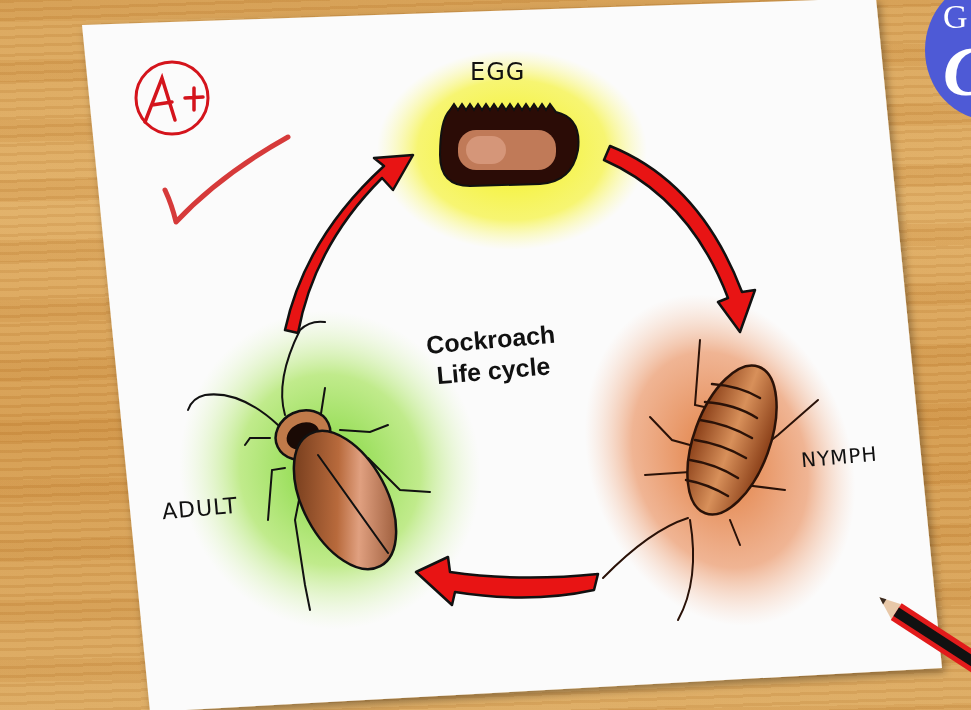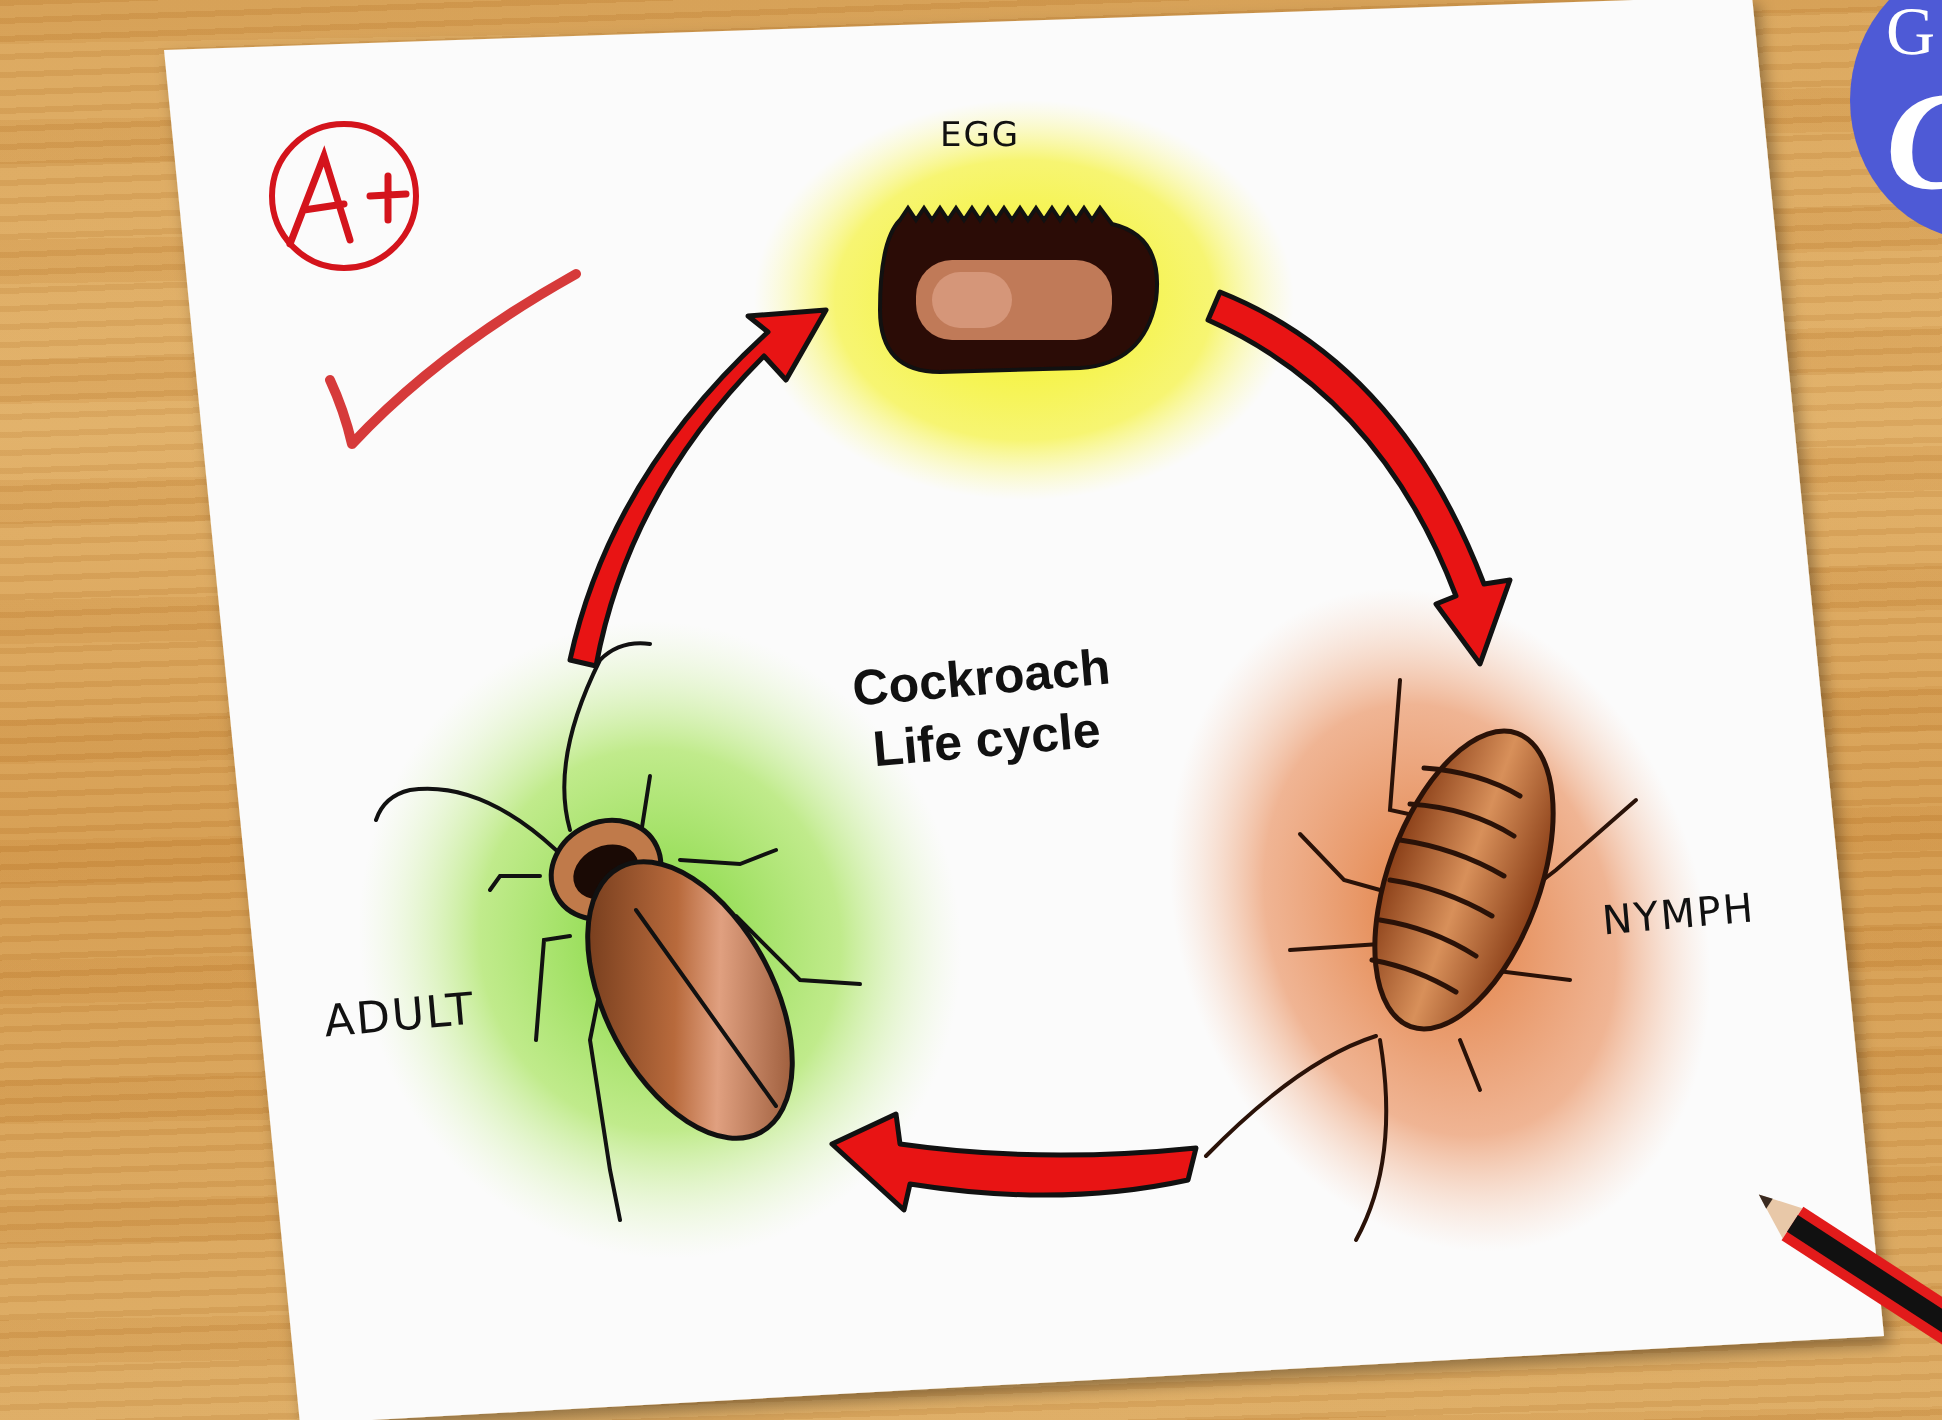--- a/index.html
+++ b/index.html
@@ -116,21 +116,21 @@
       <path d="M300,495 L295,520 L305,585 L310,610"></path>
 
       <ellipse cx="303" cy="435" rx="28" ry="24" transform="rotate(-25 303 435)" fill="#c07a4a" stroke="#111" stroke-width="2.5"></ellipse>
       <ellipse cx="303" cy="436" rx="17" ry="13" transform="rotate(-25 303 436)" fill="#1a0a05" stroke="none"></ellipse>
 
       <ellipse cx="345" cy="500" rx="42" ry="75" transform="rotate(-28 345 500)" fill="url(#wing)" stroke="#111" stroke-width="2.5"></ellipse>
       <path d="M318,455 Q350,500 388,553" stroke-width="2"></path>
     </g>
   </svg>
 
-  <div class="label" style="left:470px;top:58px;font-size:17px;letter-spacing:1px;">EGG</div>
+  <div class="label" style="left:470px;top:58px;font-size:24px;letter-spacing:1px;">EGG</div>
   <div class="label" style="left:801px;top:445px;font-size:20px;transform:rotate(-5deg);letter-spacing:1px;">NYMPH</div>
   <div class="label" style="left:162px;top:496px;font-size:22px;transform:rotate(-5deg);letter-spacing:1px;">ADULT</div>
 
   <div class="title">
     <div>Cockroach</div>
     <div>Life cycle</div>
   </div>
 
   <div class="logo">
     <span class="logo-letter" style="left:18px;top:18px;font-size:34px;">G</span>

